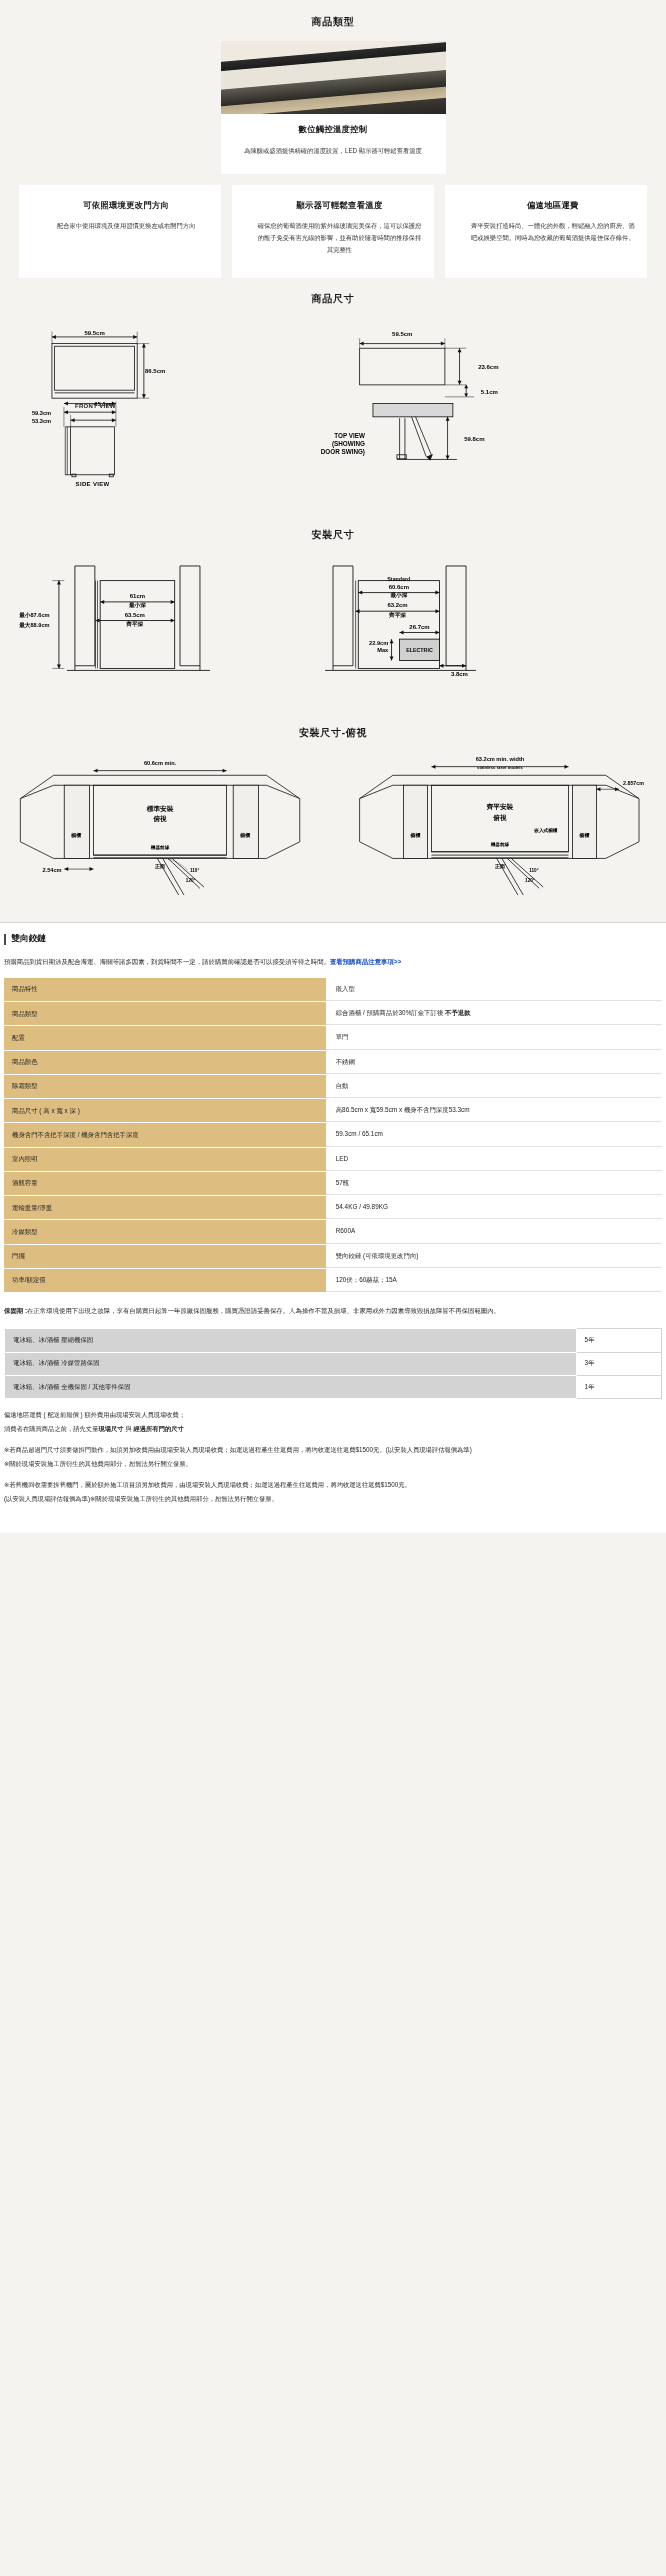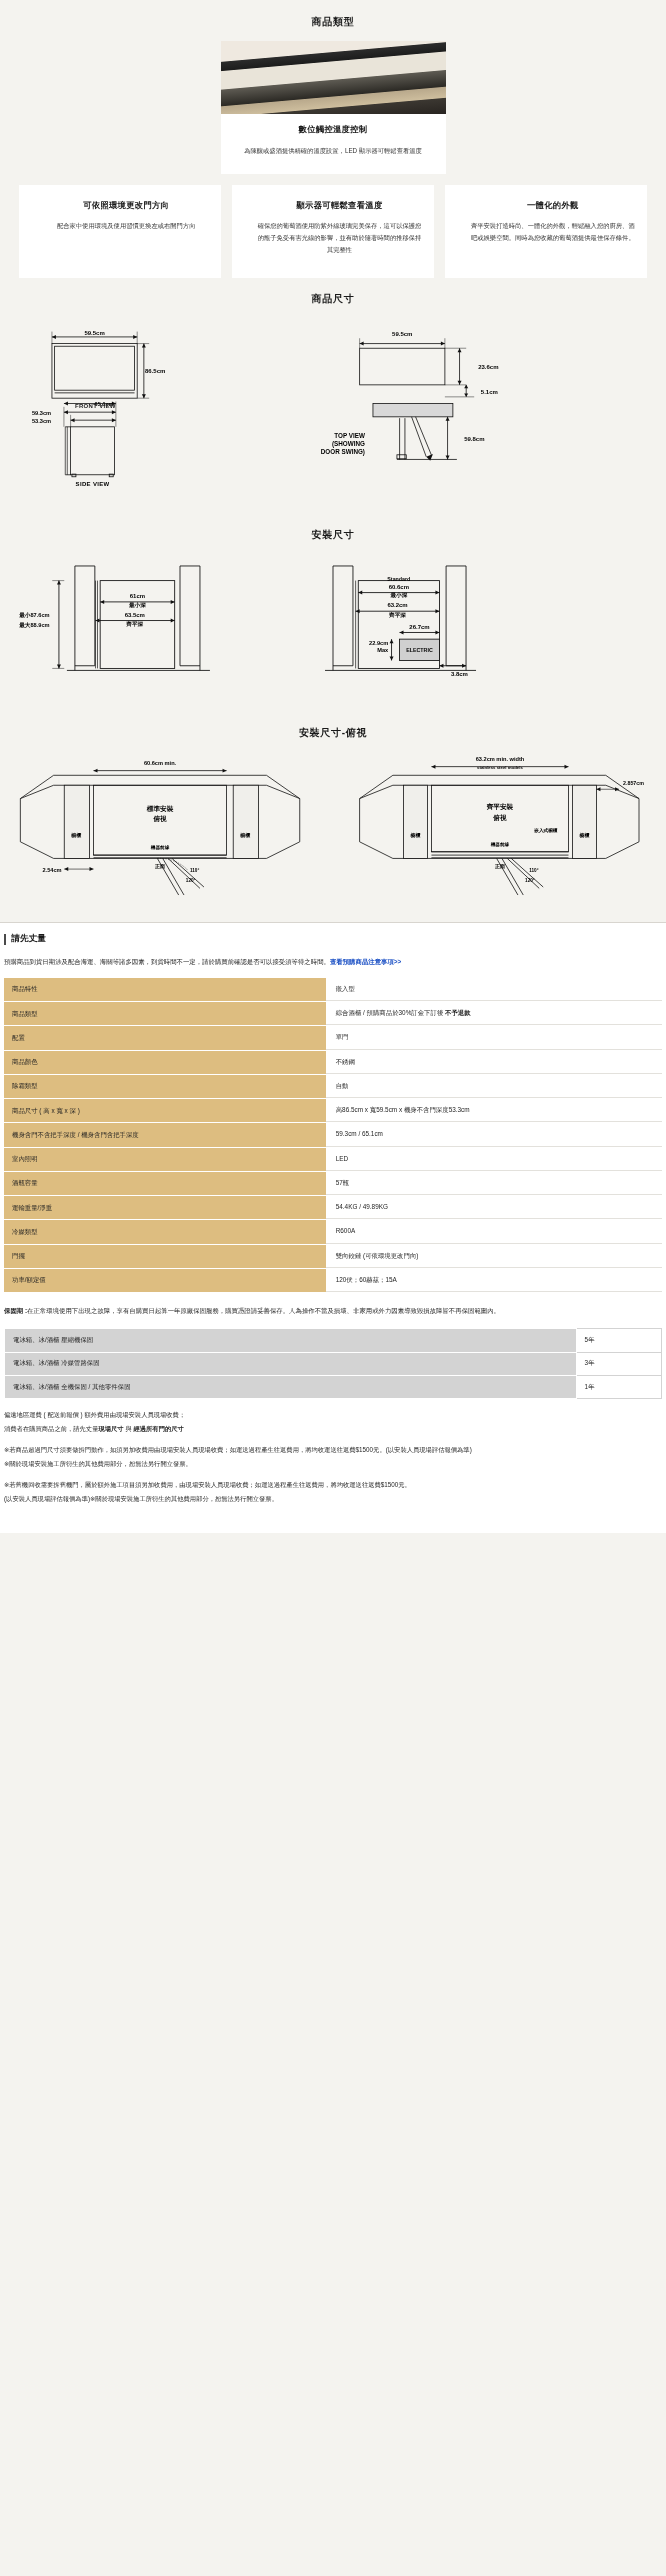--- a/index.html
+++ b/index.html
@@ -184,21 +184,21 @@
       </div>
     </div>
     <div class="card">
       <div class="card-body">
         <div class="card-title">顯示器可輕鬆查看溫度</div>
         <p class="card-desc">確保您的葡萄酒使用防紫外線玻璃完美保存，這可以保護您的瓶子免受有害光線的影響，並有助於隨著時間的推移保持其完整性</p>
       </div>
     </div>
     <div class="card">
       <div class="card-body">
-        <div class="card-title">一體化的外觀</div>
+        <div class="card-title">偏遠地區運費</div>
         <p class="card-desc">齊平安裝打造時尚、一體化的外觀，輕鬆融入您的廚房、酒吧或娛樂空間。同時為您收藏的葡萄酒提供最佳保存條件。</p>
       </div>
     </div>
   </div>
 
   <div class="sec-title" style="padding-top:14px;">商品尺寸</div>
 
   <div class="diagram-wrap">
     <svg class="dim-svg" width="666" height="187" viewBox="0 0 1000 280">
       <g stroke="#111" fill="none" stroke-width="1.2">
@@ -447,21 +447,21 @@
       <text x="796" y="196" font-size="7" text-anchor="middle" font-weight="bold">120°</text>
     </svg>
   </div>
 
   <div class="spec-sep"></div>
 
   <div class="spec-area">
     <div class="container">
       <div class="spec-head">
         <div class="spec-bar"></div>
-        <div class="spec-head-text">請先丈量</div>
+        <div class="spec-head-text">雙向鉸鏈</div>
       </div>
 
       <div class="preorder-note">
         <span>預購商品到貨日期涉及配合海運、海關等諸多因素，到貨時間不一定，請於購買前確認是否可以接受須等待之時間。</span><a href="#">查看預購商品注意事項&gt;&gt;</a>
       </div>
 
       <table class="spec">
         <tbody id="spec-body">
             <tr>
               <td class="k">商品特性</td>

